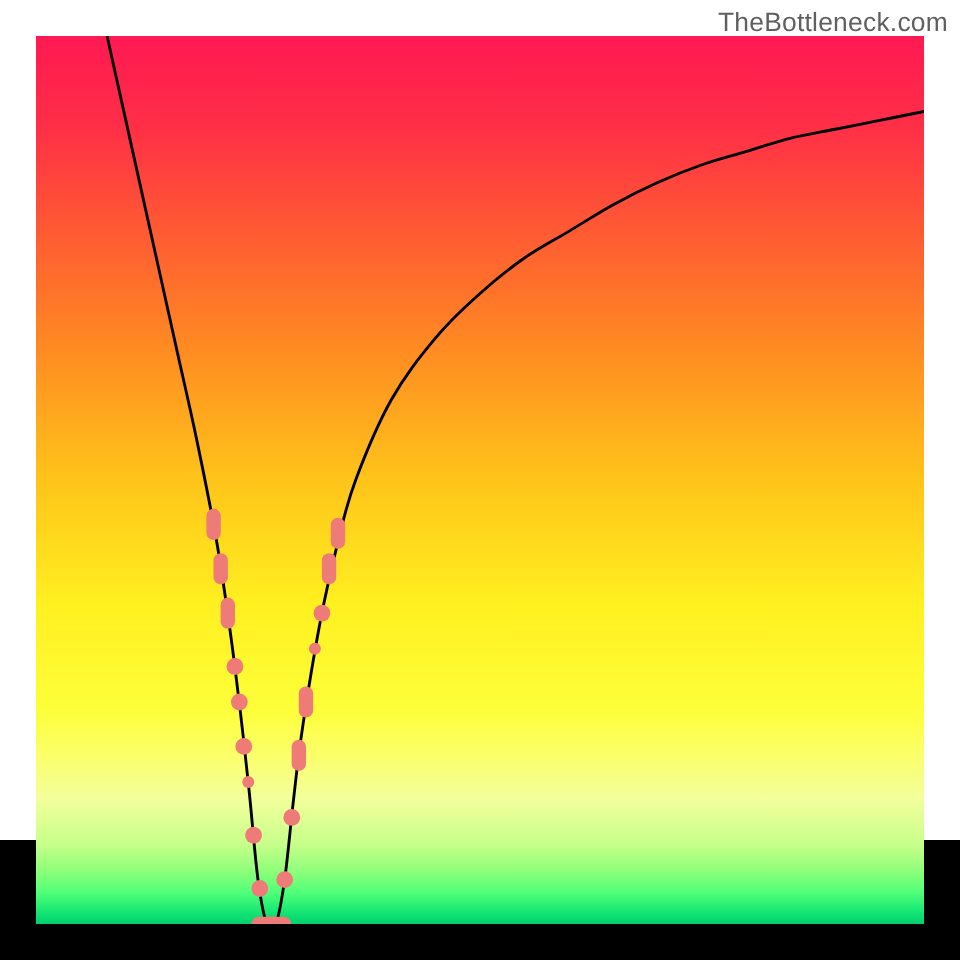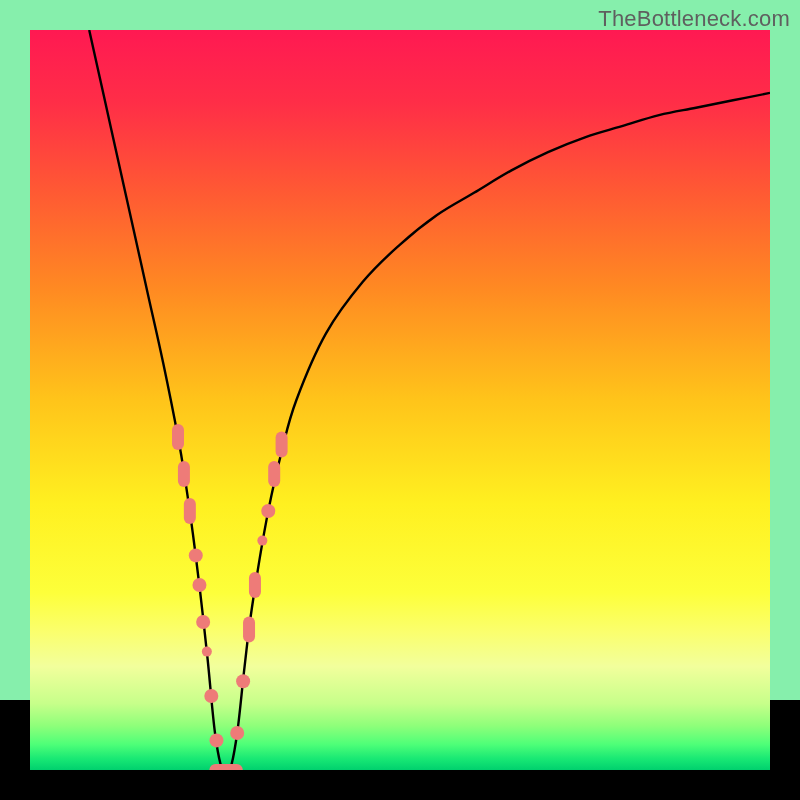--- a/index.html
+++ b/index.html
@@ -10,21 +10,21 @@
     background: #000;
     overflow: hidden;
     font-family: Arial, Helvetica, sans-serif;
   }
   .frame {
     position: absolute;
     top: 0;
     left: 0;
     width: 800px;
     height: 700px;
-    background: #86efac;
+    background: #ffffff;
   }
   .plot-area {
     position: absolute;
     top: 30px;
     left: 30px;
     width: 740px;
     height: 740px;
     overflow: hidden;
   }
   .gradient {

